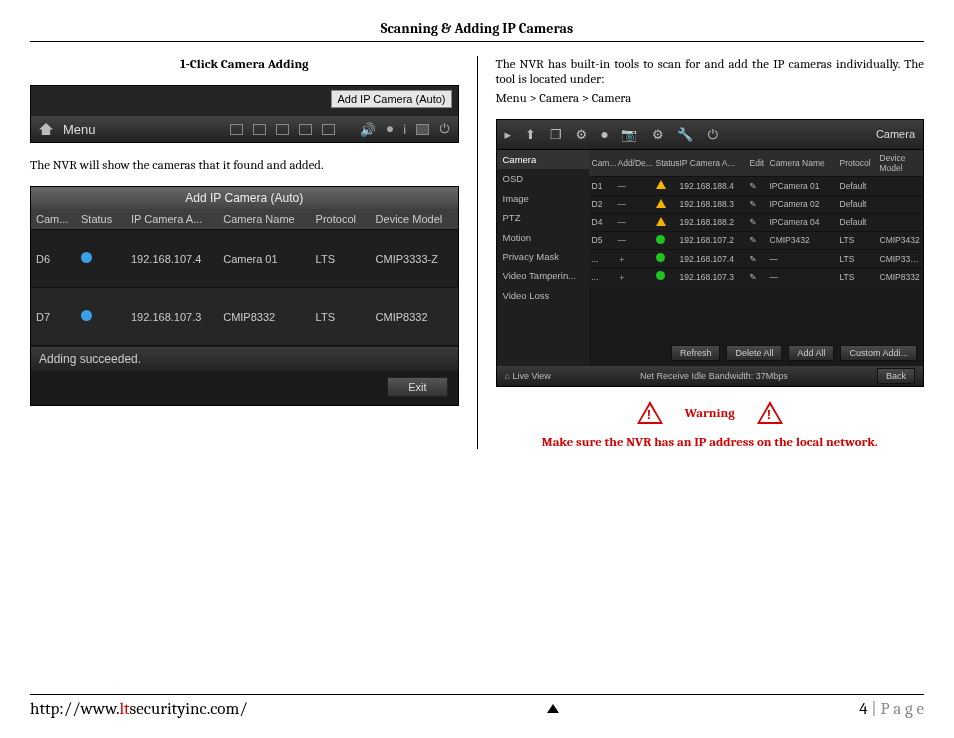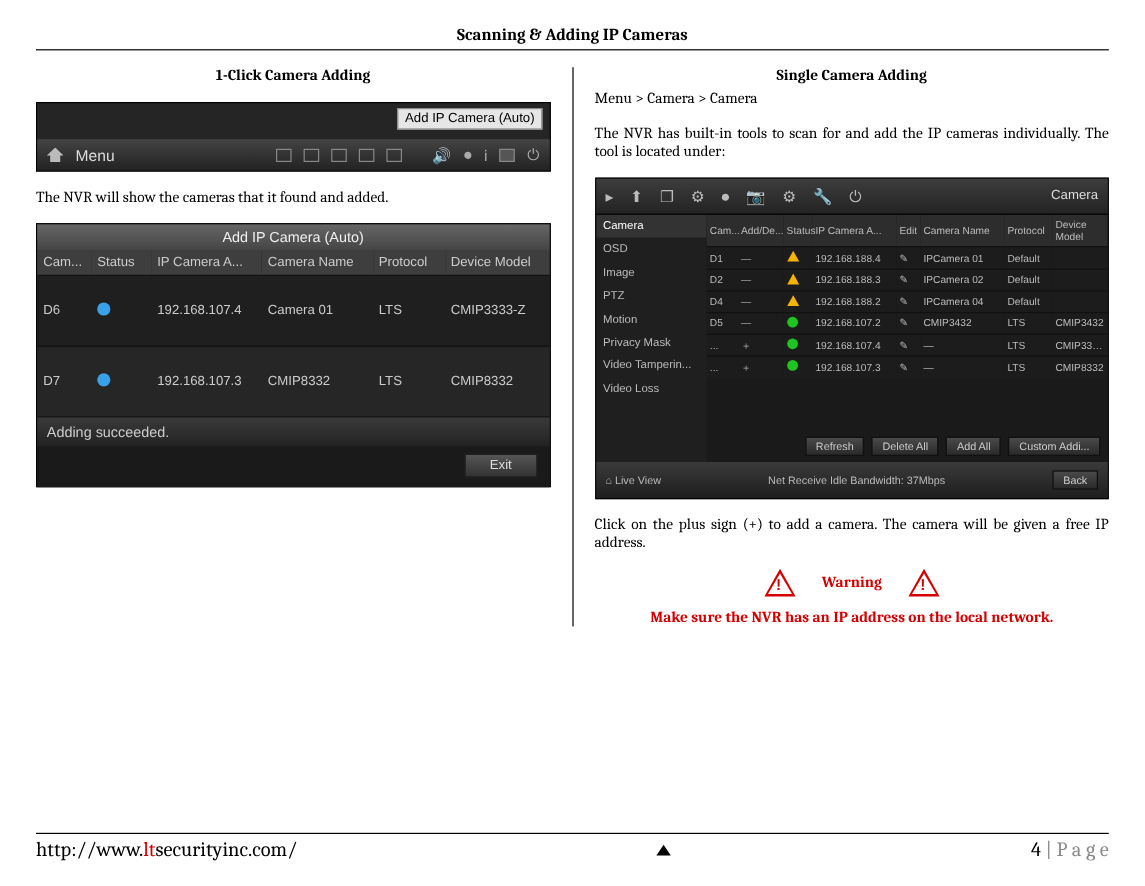--- a/index.html
+++ b/index.html
@@ -52,21 +52,21 @@
   .content3 .secthdr{background:#2d2d2d;padding:3px 6px;color:#ccc;font-size:10px}
   table.camtable3{width:100%;border-collapse:collapse;font-size:8.5px;color:#bbb;table-layout:fixed}
   .camtable3 th{background:#2d2d2d;font-weight:normal;text-align:left;padding:3px 3px}
   .camtable3 td{padding:3px 3px;border-top:1px solid #111;background:#1c1c1c;white-space:nowrap;overflow:hidden;text-overflow:ellipsis}
   .tri{display:inline-block;width:0;height:0;border-left:5px solid transparent;border-right:5px solid transparent;border-bottom:9px solid #f5b400}
   .green{display:inline-block;width:9px;height:9px;border-radius:50%;background:#1ec420}
   .minus{color:#aaa}
   .content3 .fill2{flex:1}
   .btnrow3{background:#1a1a1a;display:flex;justify-content:flex-end;gap:6px;padding:5px 6px}
   .btn-s{background:linear-gradient(#4a4a4a,#2a2a2a);border:1px solid #111;color:#ccc;font-size:9px;padding:2px 8px;font-family:Arial}
-  .shot3 .bottombar{height:30px;background:linear-gradient(#3a3a3a,#1e1e1e);display:flex;align-items:center;padding:0 8px;color:#bbb;font-size:9px;justify-content:space-between}
+  .shot3 .bottombar{height:20px;background:linear-gradient(#3a3a3a,#1e1e1e);display:flex;align-items:center;padding:0 8px;color:#bbb;font-size:9px;justify-content:space-between}
 
   .warnline{text-align:center;font-weight:bold;color:#d40000;display:flex;align-items:center;justify-content:center;gap:22px;margin-bottom:10px}
   .warn-icon{width:0;height:0;border-left:13px solid transparent;border-right:13px solid transparent;border-bottom:23px solid #d40000;position:relative}
   .warn-icon::after{content:"";position:absolute;left:-10px;top:4px;width:0;height:0;border-left:10px solid transparent;border-right:10px solid transparent;border-bottom:17px solid #fff}
   .warn-icon .bang{position:absolute;left:-3px;top:6px;font-size:13px;color:#d40000;font-weight:bold;font-family:Arial;z-index:2}
   .redline{color:#d40000;font-weight:bold;text-align:center}
 
   .footer{position:absolute;left:30px;right:30px;bottom:20px}
   .footer .hr2{border-top:1.5px solid #000;margin-bottom:4px}
   .footer .row{display:flex;justify-content:space-between;font-size:17px;align-items:center}
@@ -140,23 +140,22 @@
         </table>
         <div class="fill"></div>
         <div class="statusbar">Adding succeeded.</div>
         <div class="btnrow">
             <button class="btn-dark">Exit</button>
           </div>
       </div>
     </div>
 
     <div class="col right">
-      <div class="sub">Single Camera Adding</div>
+      <p>The NVR has built-in tools to scan for and add the IP cameras individually.  The tool is located under:</p>
       <p style="text-align:left;margin-top:-10px">Menu &gt; Camera &gt; Camera</p>
-      <p>The NVR has built-in tools to scan for and add the IP cameras individually.  The tool is located under:</p>
 
       <div class="shot shot3">
         <div class="topicons">
           <span class="ti">▸</span>
           <span class="ti">⬆</span>
           <span class="ti">❐</span>
           <span class="ti">⚙</span>
           <span class="ti">⏺</span>
           <span class="ti active">📷</span>
           <span class="ti">⚙</span>
@@ -272,21 +271,20 @@
             </div>
           </div>
         </div>
         <div class="bottombar">
           <span>⌂ Live View</span>
           <span>Net Receive Idle Bandwidth: 37Mbps</span>
           <button class="btn-s">Back</button>
         </div>
       </div>
 
-      <p>Click on the plus sign (+) to add a camera.  The camera will be given a free IP address.</p>
 
       <div class="warnline">
         <span class="warn-icon">
             <span class="bang">!</span>
           </span>
         <span>Warning</span>
         <span class="warn-icon">
             <span class="bang">!</span>
           </span>
       </div>

